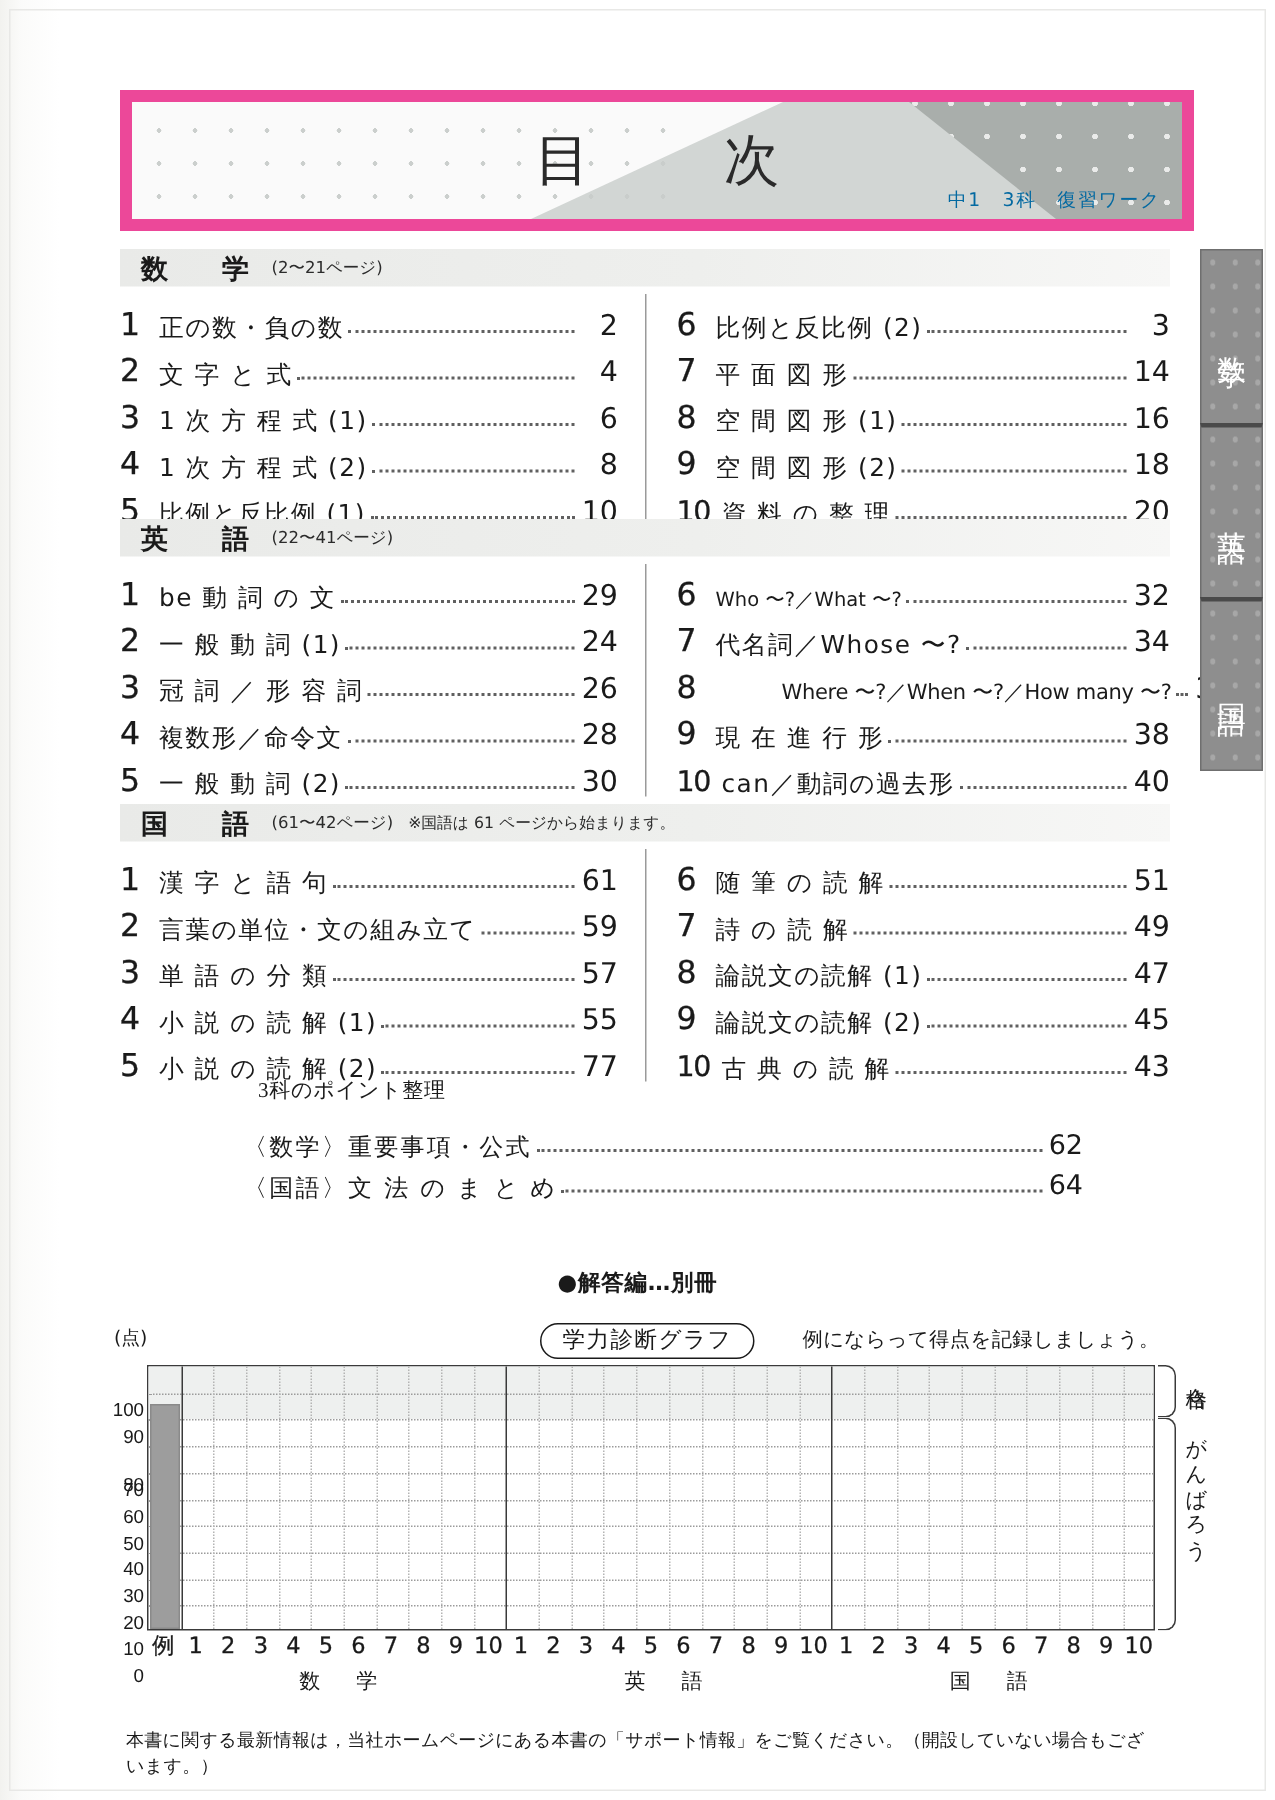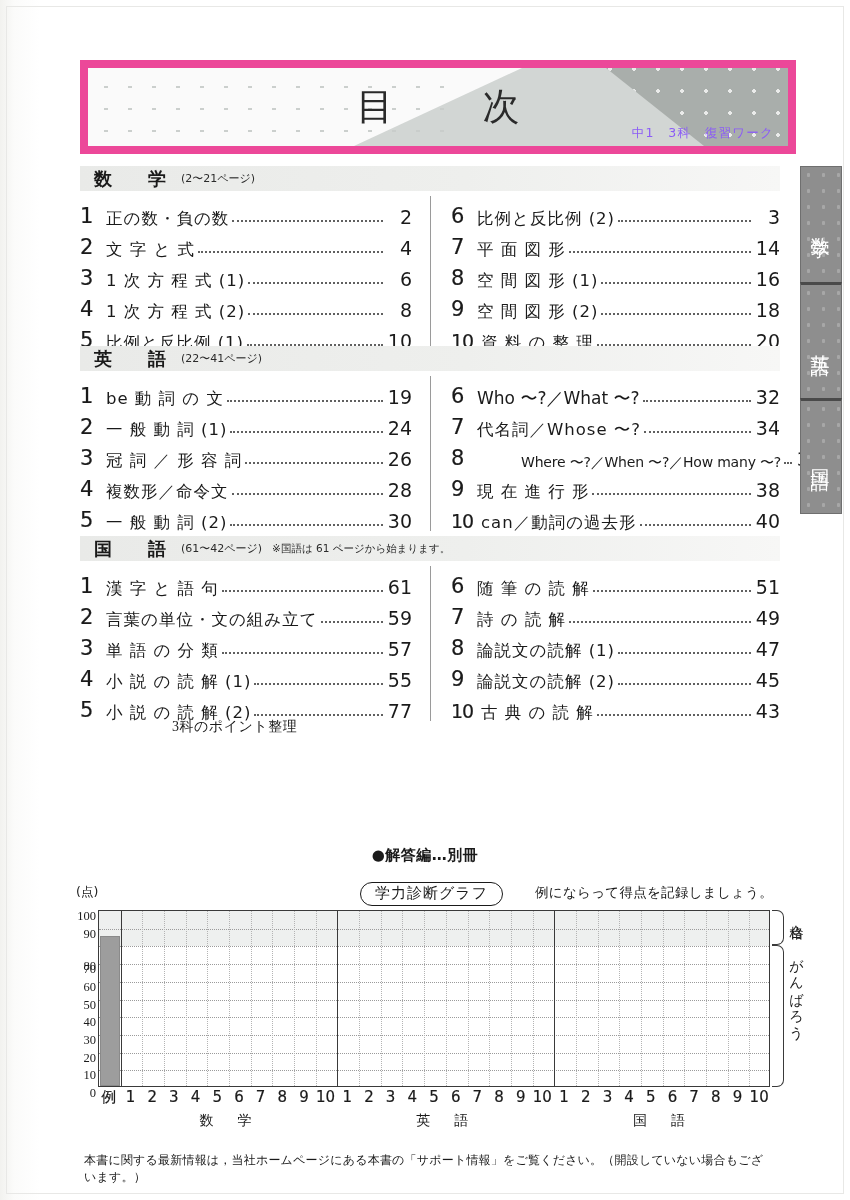--- a/index.html
+++ b/index.html
@@ -60,21 +60,21 @@
     position:absolute;left:0;top:0;width:100%;height:100%;
     display:flex;align-items:center;justify-content:center;
     font-family:"DejaVu Serif","Liberation Serif",serif;
     font-size:37px;letter-spacing:26px;
     color:#2a2a2a;
     padding-left:26px;
     box-sizing:border-box;
   }
   .banner-sub{
     position:absolute;right:14px;bottom:4px;
-    font-size:12.5px;letter-spacing:1.2px;color:#8b5cf6;
+    font-size:12.5px;letter-spacing:1.2px;color:#0369a1;
     z-index:4;
   }
 
   
   .sec-bar{
     position:absolute;left:80px;width:700px;height:25px;
     background:linear-gradient(90deg,#e9eae8 0%,#eeefed 55%,#f7f7f6 100%);
     display:flex;align-items:center;
   }
   .sec-bar .sec-name{
@@ -113,21 +113,21 @@
     line-height:1;
     letter-spacing:-1px;
     -webkit-text-stroke:0.2px #1a1a1a;
   }
   .toc-num.wide{width:30px;font-size:19px;}
   .toc-title{
     white-space:nowrap;
     letter-spacing:1px;
     line-height:1;
   }
-  .toc-title.tight{letter-spacing:0px;font-size:17px;}
+  .toc-title.tight{letter-spacing:0px;font-size:13px;}
   .toc-title.tiny{letter-spacing:-0.2px;font-size:14px;margin-left:44px;}
   .toc-dots{
     flex:1;
     border-bottom:2px dotted #606060;
     margin:0 3px 5px 3px;
     min-width:8px;
     height:1px;
   }
   .toc-page{
     flex:none;text-align:right;min-width:26px;
@@ -199,21 +199,22 @@
   }
   .pass-band{
     position:absolute;left:0;top:0;width:100%;height:20%;
     background:#eef0ef;
   }
   .ylabels{
     position:absolute;left:70px;top:903px;width:26px;height:190px;
   }
   .ylab{
     position:absolute;right:0;font-size:12.5px;line-height:1;text-align:left;
-    font-family:Liberation Serif, serif;
+    font-family:Liberation Sans, sans-serif;
+    margin-top:24px;
   }
   .hgrid{position:absolute;left:0;width:100%;border-top:1px dotted #9b9b9b;}
   .vgrid{position:absolute;top:0;height:100%;border-left:1px dotted #b4b4b4;}
   .vsolid{position:absolute;top:0;height:100%;border-left:1.6px solid #3a3a3a;}
   .example-bar{
     position:absolute;bottom:0;background:#9d9d9d;border:1px solid #8a8a8a;
     box-sizing:border-box;
   }
   .xlabels{
     position:absolute;left:98px;top:1090px;width:672px;height:22px;
@@ -336,21 +337,21 @@
     <div class="sec-bar" style="top: 346px;">
       <span class="sec-name">英　語</span>
       <span class="sec-range">(22〜41ページ)</span>
     </div>
     <div class="toc" style="top: 376px;">
       <div class="toc-col left">
         <div class="toc-row">
           <span class="toc-num">1</span>
           <span class="toc-title">be 動 詞 の 文</span>
           <span class="toc-dots"></span>
-          <span class="toc-page">19</span>
+          <span class="toc-page">29</span>
         </div>
         <div class="toc-row">
           <span class="toc-num">2</span>
           <span class="toc-title">一 般 動 詞 (1)</span>
           <span class="toc-dots"></span>
           <span class="toc-page">24</span>
         </div>
         <div class="toc-row">
           <span class="toc-num">3</span>
           <span class="toc-title">冠 詞 ／ 形 容 詞</span>
@@ -471,20 +472,30 @@
           <span class="toc-title">古 典 の 読 解</span>
           <span class="toc-dots"></span>
           <span class="toc-page">43</span>
         </div>
       </div>
     </div>
   </div>
 
 <div class="points-head">3科のポイント整理</div>
 <div class="points-list" id="points-root">
+    <div class="pt-row">
+      <span class="pt-label">〈数学〉重要事項・公式</span>
+      <span class="pt-dots"></span>
+      <span class="pt-page">62</span>
+    </div>
+    <div class="pt-row">
+      <span class="pt-label">〈国語〉文 法 の ま と め</span>
+      <span class="pt-dots"></span>
+      <span class="pt-page">64</span>
+    </div>
   </div>
 <div class="answer-note">●解答編…別冊</div>
 
 <div class="side-tabs" id="side-tabs-root">
     <div class="side-tab">数学</div>
     <div class="side-tab">英語</div>
     <div class="side-tab">国語</div>
   </div>
 
 <div class="chart-unit">(点)</div>

